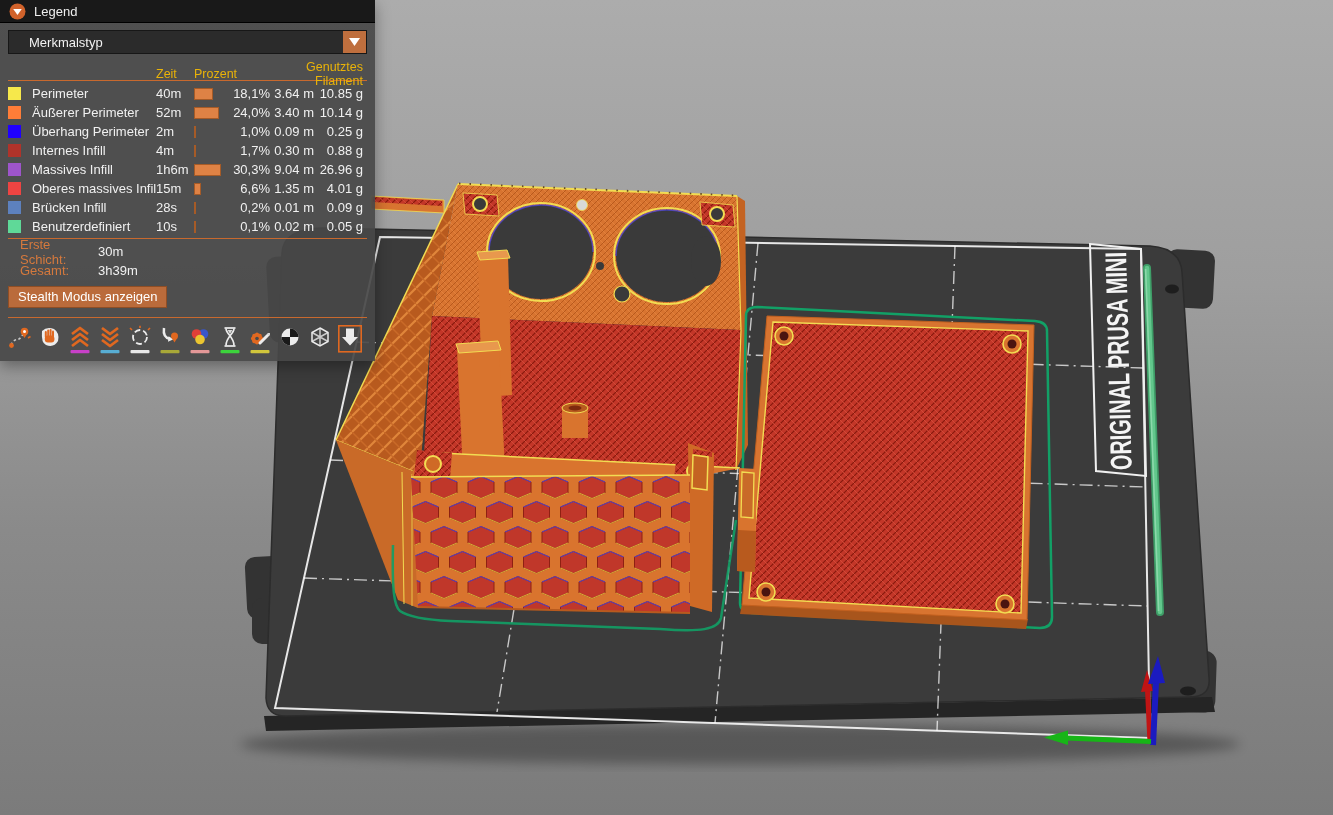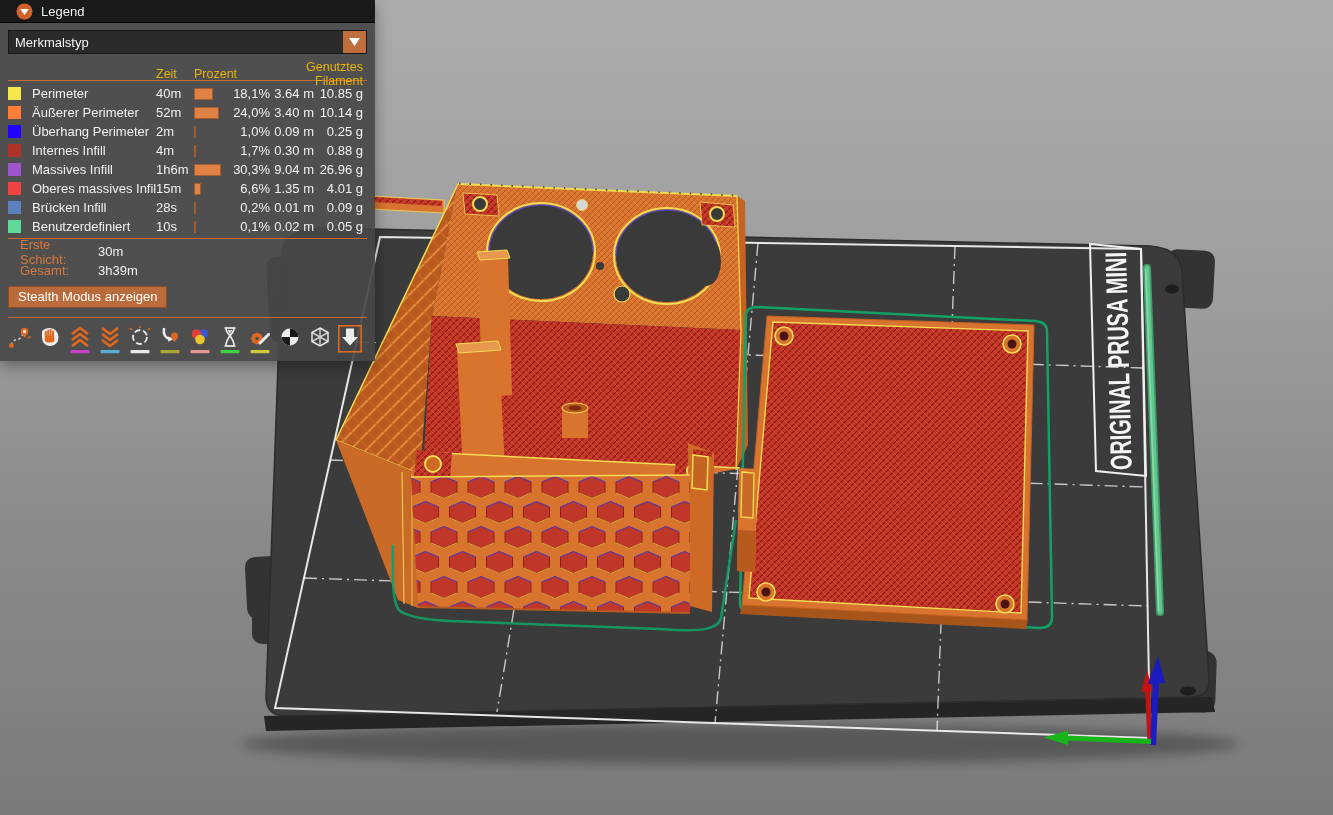--- a/index.html
+++ b/index.html
@@ -5,25 +5,25 @@
   html,body{margin:0;padding:0;background:#666;}
   #app{position:relative;width:1333px;height:815px;overflow:hidden;
        font-family:"Liberation Sans",sans-serif;
        background:linear-gradient(180deg,#acacac 0%,#9e9e9e 35%,#8a8a8a 65%,#7b7b7b 100%);}
   .scene{position:absolute;left:0;top:0;z-index:1;}
 
   
   .legend-panel{position:absolute;left:0;top:0;width:375px;z-index:10;
                 color:#f0f0f0;font-size:13px;box-shadow:0 5px 14px rgba(0,0,0,.35);}
   .title-bar{height:22px;background:#191919;display:flex;align-items:center;gap:8px;
-             padding-left:16px;border-bottom:1px solid #000;}
+             padding-left:9px;border-bottom:1px solid #000;}
   .title-bar .ttl{font-size:13px;color:#eee;}
   .panel-body{background:rgba(72,72,72,0.92);padding:7px 8px 6px 8px;}
   .dropdown{position:relative;height:22px;background:#2b2b2b;border:1px solid #171717;
-            display:flex;align-items:center;padding-left:6px;color:#f2f2f2;cursor:default;}
+            display:flex;align-items:center;padding-left:20px;color:#f2f2f2;cursor:default;}
   .dd-btn{position:absolute;right:0;top:0;width:23px;height:100%;background:#bf6f3e;
           display:flex;align-items:center;justify-content:center;}
   .trow,.thead{display:grid;grid-template-columns:24px 124px 38px 76px 44px 49px;
                align-items:center;height:19px;}
   .thead{height:18px;color:#eab308;font-size:12.5px;margin-top:6px;}
   .thead .h-fil{grid-column:5/7;text-align:right;}
   .orange-rule{border:0;border-top:1px solid #c8692e;margin:2px 0 3px 0;}
   .swatch{width:13px;height:13px;}
   .lbl{white-space:nowrap;overflow:hidden;}
   .tval{white-space:nowrap;}

